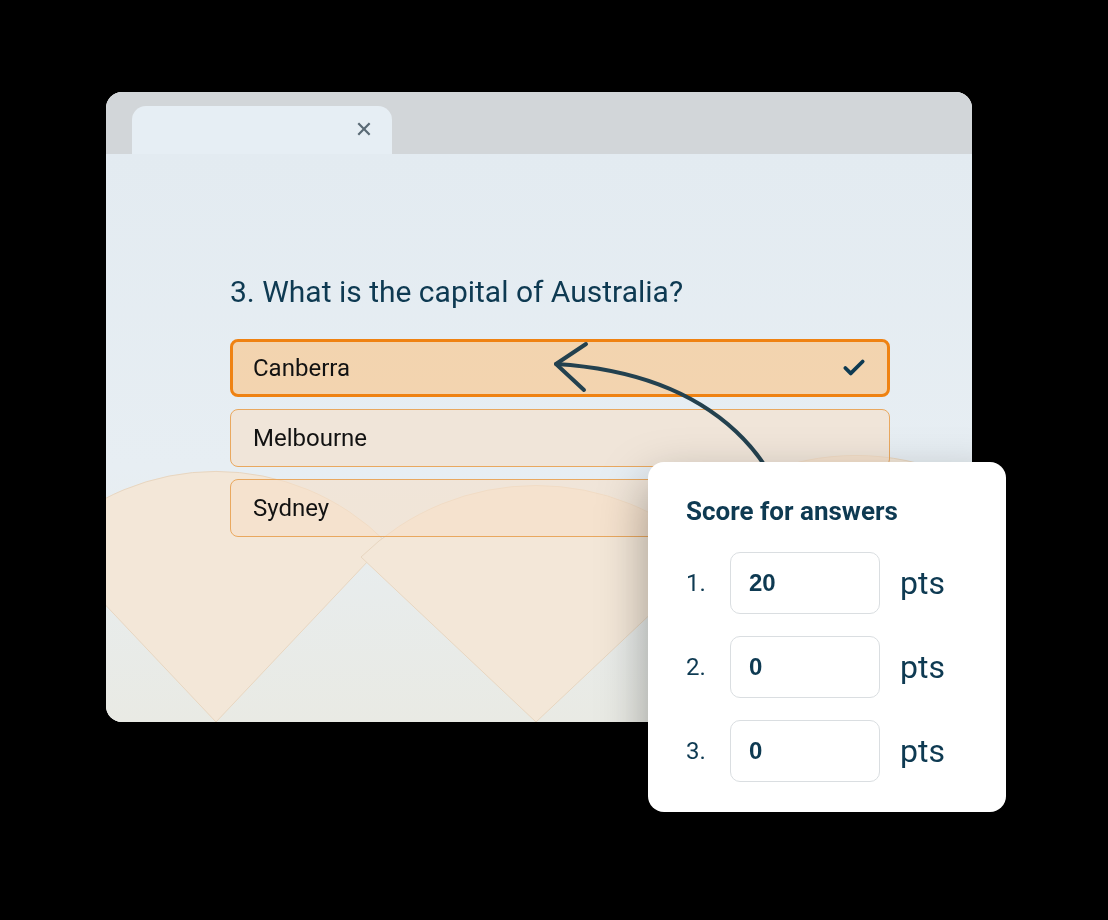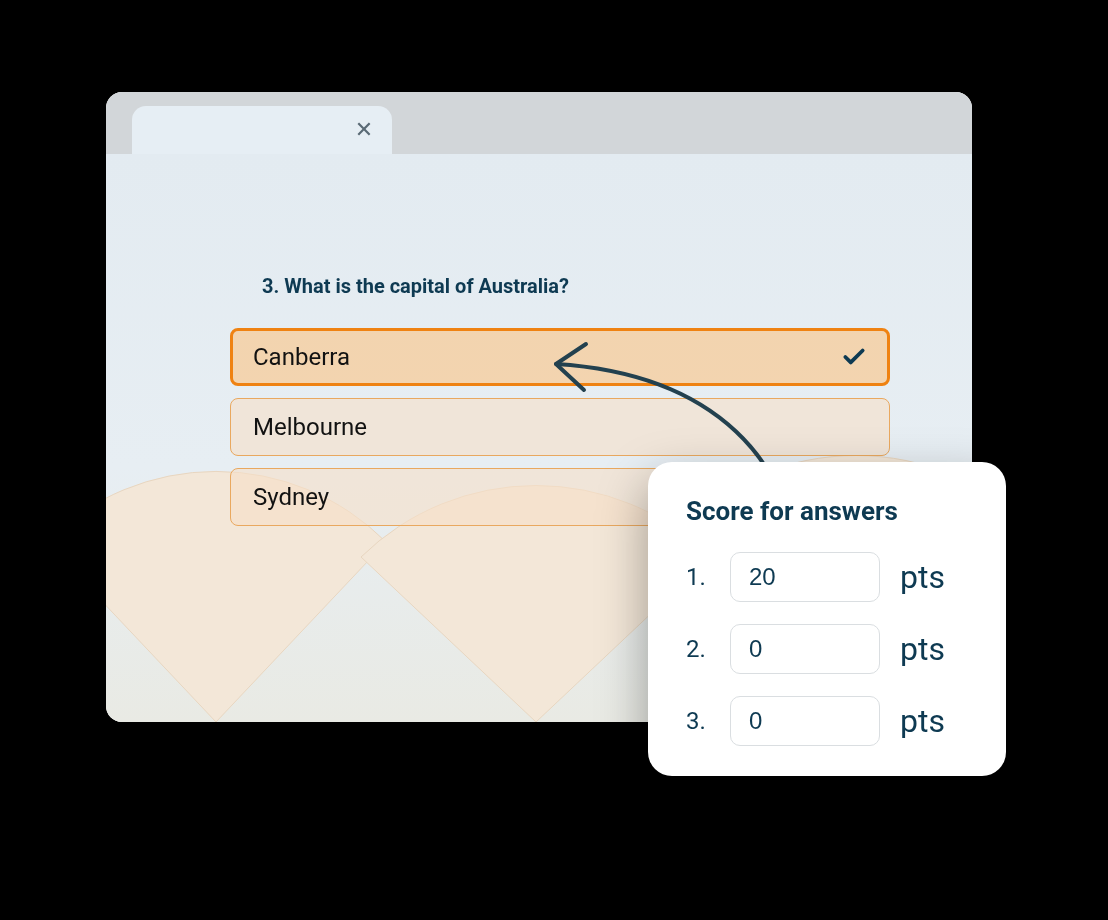--- a/index.html
+++ b/index.html
@@ -55,25 +55,24 @@
     
     .fan { position: absolute; bottom: 0; }
     .fan svg { display: block; }
     .question-block {
       position: absolute;
       left: 124px;
       top: 120px;
       width: 660px;
     }
     .question-title {
-      font-size: 20px;
-      font-weight: 700;
+      font-size: 30px;
+      font-weight: 400;
       color: #0e3a52;
       margin-bottom: 30px;
-      margin-left: 32px;
     }
     .option {
       background: rgba(247, 224, 200, 0.6);
       border: 1px solid #e9a85f;
       border-radius: 8px;
       padding: 14px 22px;
       margin-bottom: 12px;
       font-size: 24px;
       color: #121212;
       cursor: pointer;
@@ -96,21 +95,21 @@
       left: 410px;
       top: 170px;
       pointer-events: none;
     }
     .score-card {
       position: absolute;
       left: 648px;
       top: 462px;
       width: 358px;
       background: #ffffff;
-      border-radius: 24px;
+      border-radius: 16px;
       padding: 34px 38px 30px 38px;
       box-shadow: 0 20px 50px rgba(0,0,0,0.35);
     }
     .score-title {
       font-size: 26px;
       font-weight: 700;
       color: #0e3a52;
       margin-bottom: 26px;
     }
     .score-row {
@@ -120,25 +119,25 @@
       margin-bottom: 22px;
     }
     .score-row:last-child { margin-bottom: 0; }
     .score-index {
       font-size: 24px;
       color: #0e3a52;
       width: 24px;
     }
     .score-input {
       width: 150px;
-      height: 50px;
+      height: 62px;
       border: 1px solid #dadee1;
       border-radius: 10px;
       font-size: 24px;
-      font-weight: 400;
+      font-weight: 700;
       color: #0e3a52;
       padding: 0 18px;
       outline: none;
     }
     .score-unit {
       font-size: 32px;
       color: #0e3a52;
     }
   </style>
 </head>

